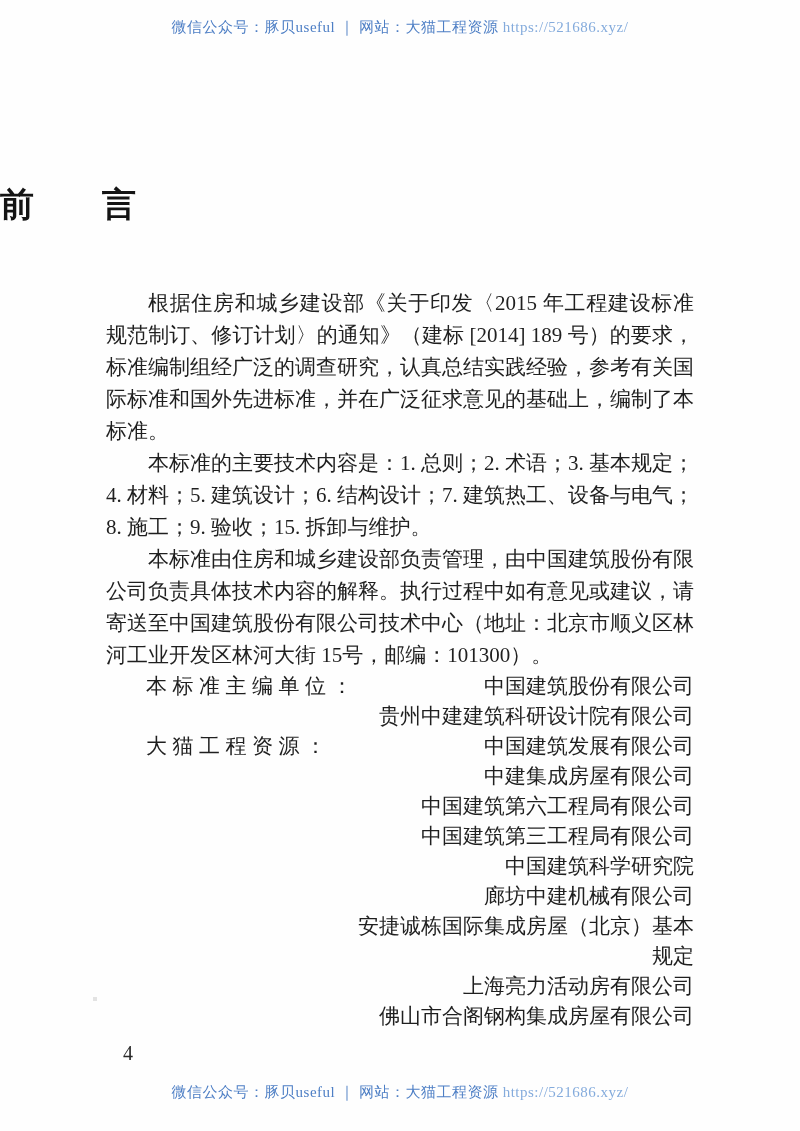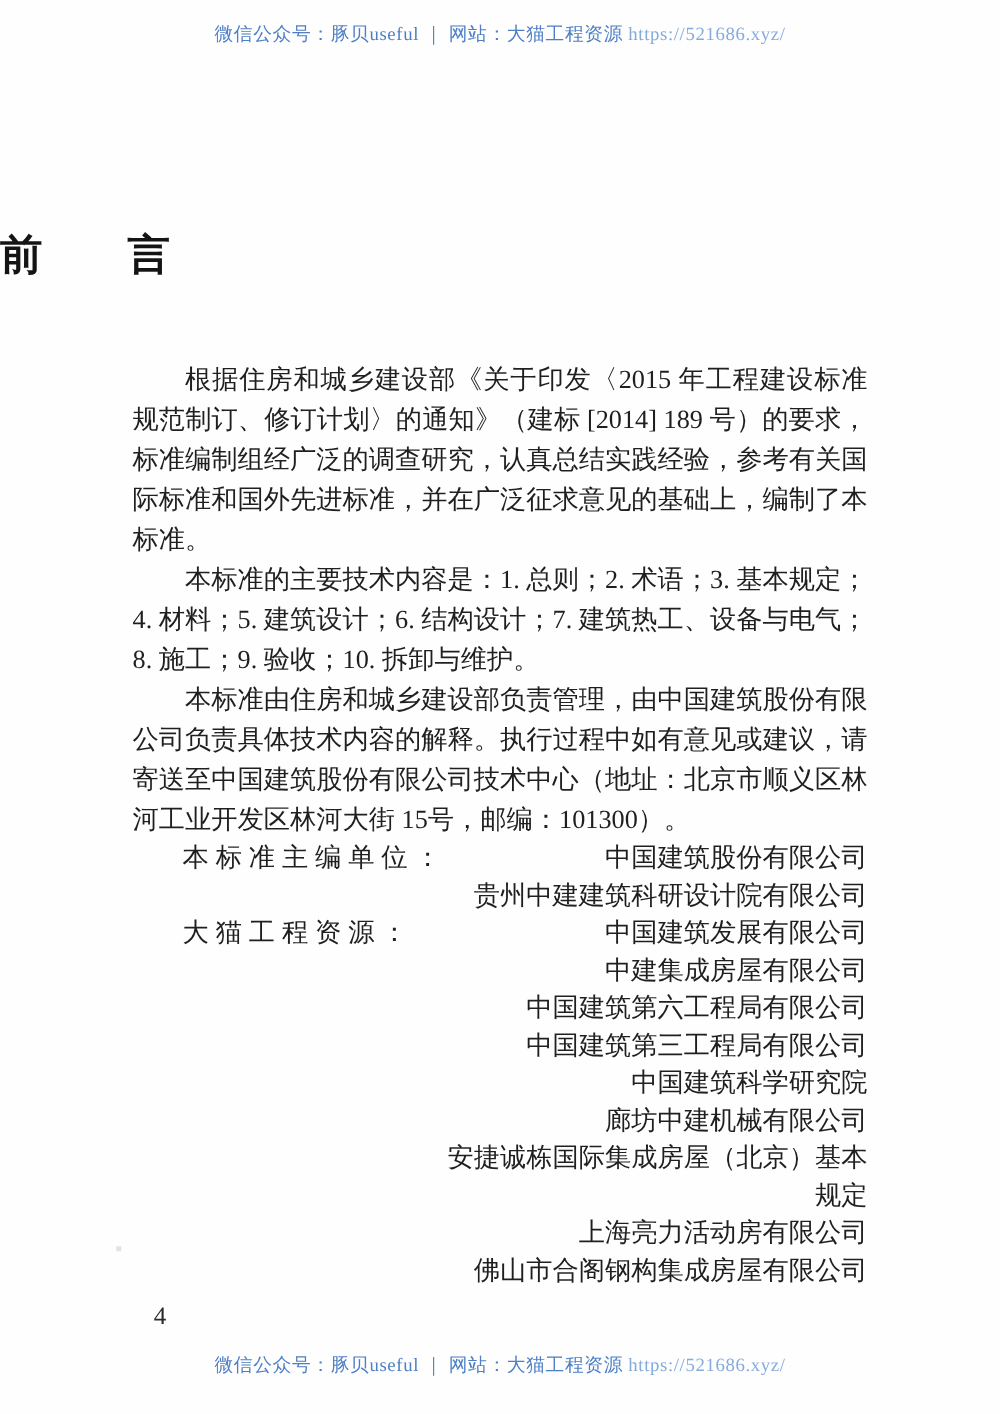--- a/index.html
+++ b/index.html
@@ -89,21 +89,21 @@
     <span class="wm-main">微信公众号：豚贝useful ｜ 网站：大猫工程资源</span>
     <span class="wm-url">https://521686.xyz/</span>
   </div>
 
   <h1 class="title">前　　言</h1>
 
   <div class="body">
 
     <div class="paragraphs">
         <p class="para">根据住房和城乡建设部《关于印发〈2015 年工程建设标准规范制订、修订计划〉的通知》（建标 [2014] 189 号）的要求，标准编制组经广泛的调查研究，认真总结实践经验，参考有关国际标准和国外先进标准，并在广泛征求意见的基础上，编制了本标准。</p>
-        <p class="para">本标准的主要技术内容是：1. 总则；2. 术语；3. 基本规定；4. 材料；5. 建筑设计；6. 结构设计；7. 建筑热工、设备与电气；8. 施工；9. 验收；10. 拆卸与维护。</p>
+        <p class="para">本标准的主要技术内容是：1. 总则；2. 术语；3. 基本规定；4. 材料；5. 建筑设计；6. 结构设计；7. 建筑热工、设备与电气；8. 施工；9. 验收；15. 拆卸与维护。</p>
         <p class="para">本标准由住房和城乡建设部负责管理，由中国建筑股份有限公司负责具体技术内容的解释。执行过程中如有意见或建议，请寄送至中国建筑股份有限公司技术中心（地址：北京市顺义区林河工业开发区林河大街 15号，邮编：101300）。</p>
       </div>
 
     <div class="units">
 
       <div class="unit-group">
         <span class="unit-label">本标准主编单位：</span>
         <div class="unit-orgs">
             <div class="org">中国建筑股份有限公司</div>
             <div class="org">贵州中建建筑科研设计院有限公司</div>

